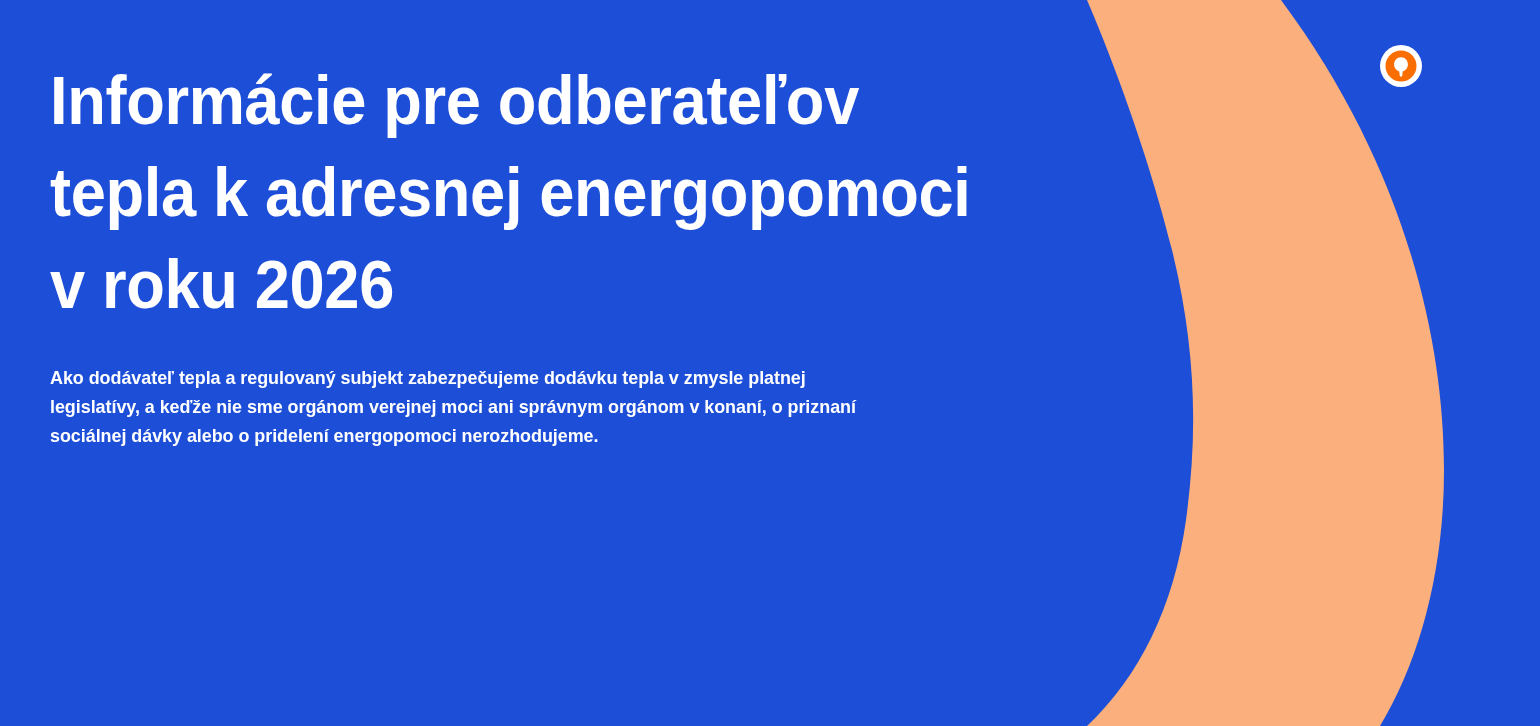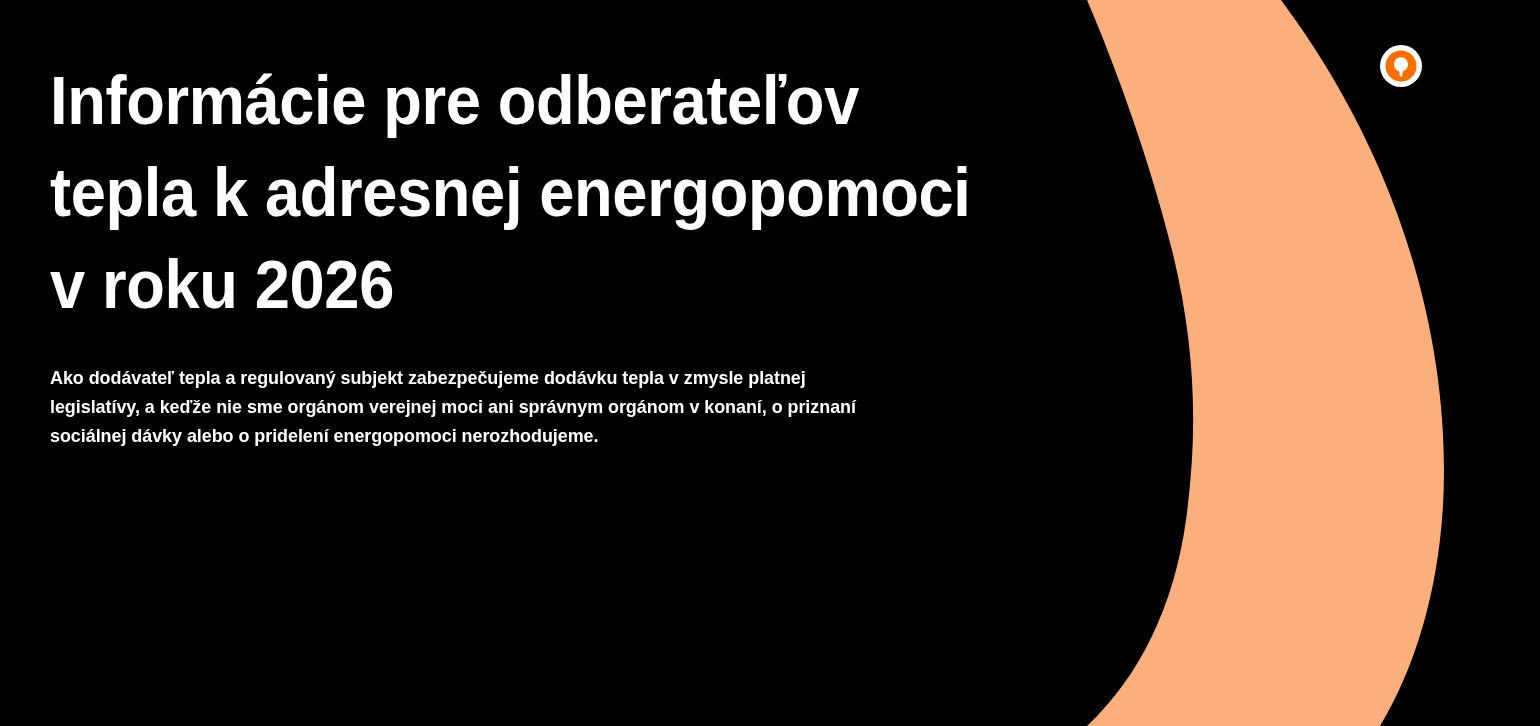--- a/index.html
+++ b/index.html
@@ -11,21 +11,21 @@
     background: #ffffff;
     font-family: "Liberation Sans", "DejaVu Sans", sans-serif;
   }
 
   
   .banner {
     position: relative;
     width: 1540px;
     height: 726px;
     overflow: hidden;
-    background: #000000;
+    background: #1d4ed8;
   }
 
   
   .decor-layer {
     position: absolute;
     inset: 0;
     width: 100%;
     height: 100%;
     pointer-events: none;
   }

